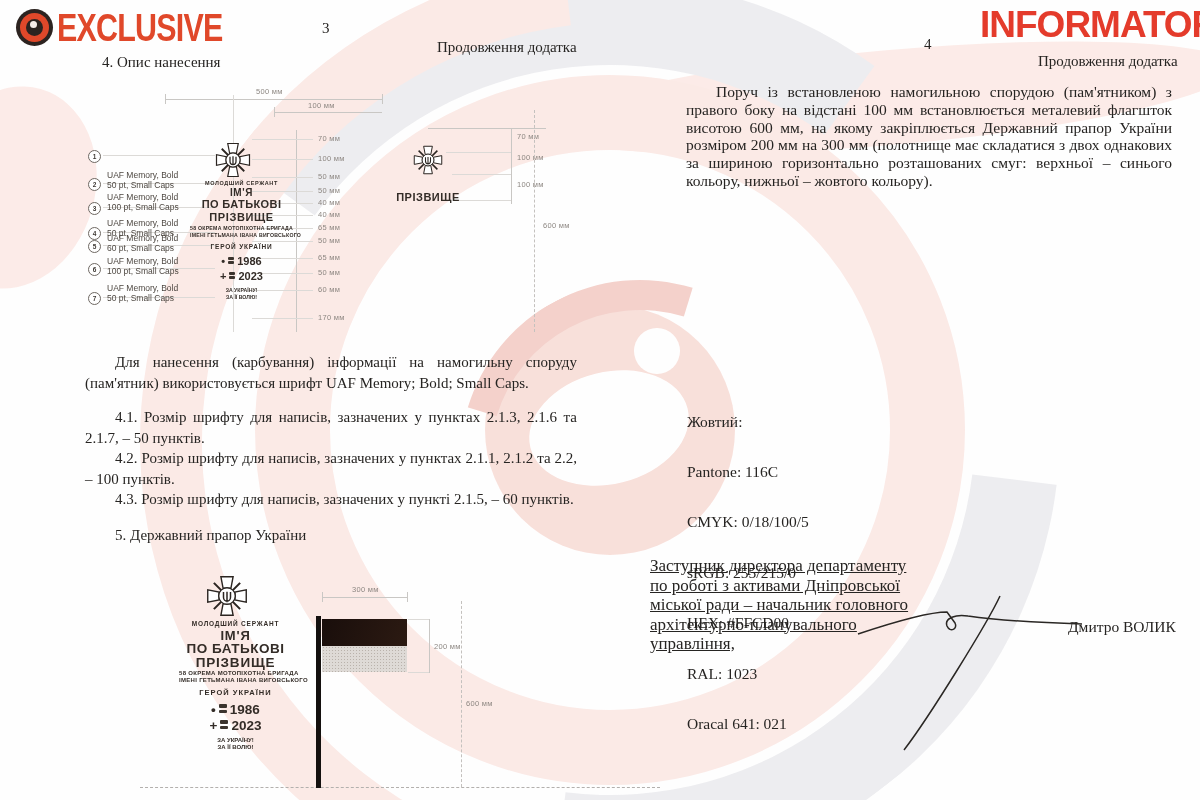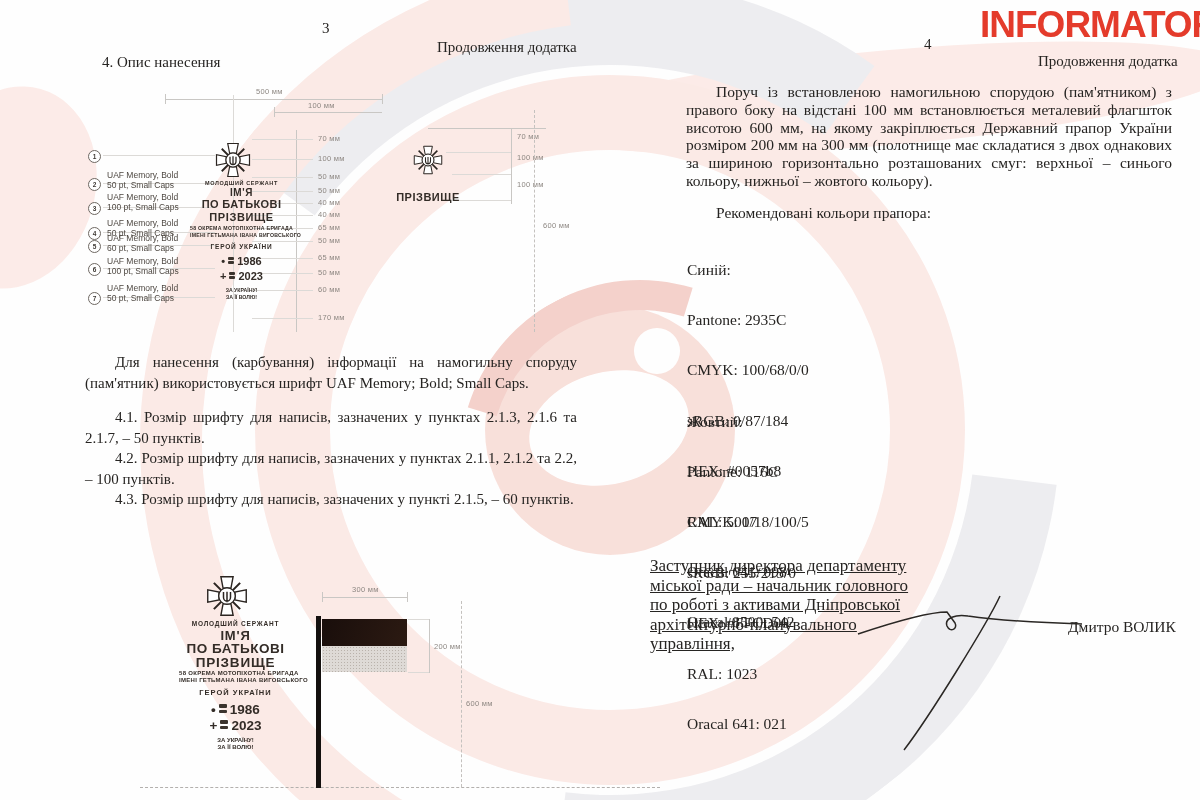--- a/index.html
+++ b/index.html
@@ -133,20 +133,28 @@
   <div class="wm-wisp"></div>
   <div class="wm-ring"></div>
   <div class="wm-disc"></div>
   <div class="wm-arc"></div>
   <div class="wm-eye"></div>
   <div class="wm-ball"></div>
 </div>
 
 <div class="page">
 
+  <div class="abs logo-ex">
+    <span class="eye">
+      <span class="mid"></span>
+        <span class="pup"></span>
+        <span class="gl"></span>
+    </span>
+    <span class="brand">EXCLUSIVE</span>
+  </div>
   <div class="abs pgnum" style="left:322px;top:20px">3</div>
   <div class="abs cont" style="left:437px;top:39px">Продовження додатка</div>
   <div class="abs cont" style="left:102px;top:54px">4. Опис нанесення</div>
 
   <div class="abs logo-inf">
     <span class="brand">INFORMATOR</span>
   </div>
   <div class="abs pgnum" style="left:924px;top:36px">4</div>
   <div class="abs cont" style="left:1038px;top:53px">Продовження додатка</div>
 
@@ -274,20 +282,21 @@
     <div class="dim" style="left:517px;top:180px">100 мм</div>
     <div class="vl dash" style="left:534px;top:110px;height:222px"></div>
     <div class="dim" style="left:543px;top:221px">600 мм</div>
   </div>
 
   <div class="abs doc" style="left:85px;top:352px;width:492px">
     <p>Для нанесення (карбування) інформації на намогильну споруду (пам'ятник) використовується шрифт UAF Memory; Bold; Small Caps.</p>
     <p class="tight" style="margin-top:14px">4.1. Розмір шрифту для написів, зазначених у пунктах 2.1.3, 2.1.6 та 2.1.7, – 50 пунктів.</p>
     <p class="tight">4.2. Розмір шрифту для написів, зазначених у пунктах 2.1.1, 2.1.2 та 2.2, – 100 пунктів.</p>
     <p class="tight">4.3. Розмір шрифту для написів, зазначених у пункті 2.1.5, – 60 пунктів.</p>
+    <p style="margin-top:15px">5. Державний прапор України</p>
   </div>
 
   <div>
     <div class="plq plq2">
       <svg class="emb" style="position:absolute;left:44px;top:0" width="42" height="42" viewBox="0 0 48 48">
           <use href="#emb"></use>
         </svg>
       <div class="rank">МОЛОДШИЙ СЕРЖАНТ</div>
       <div class="nm1">ІМ'Я</div>
       <div class="nm2">ПО БАТЬКОВІ</div>
@@ -332,48 +341,37 @@
     <div class="dim" style="left:434px;top:642px">200 мм</div>
 
     <div class="vl dash" style="left:461px;top:601px;height:186px"></div>
     <div class="dim" style="left:466px;top:699px">600 мм</div>
 
     <div class="hl dash" style="left:140px;top:787px;width:520px"></div>
   </div>
 
   <div class="abs doc rp-text">
     <p>Поруч із встановленою намогильною спорудою (пам'ятником) з правого боку на відстані 100 мм встановлюється металевий флагшток висотою 600 мм, на якому закріплюється Державний прапор України розміром 200 мм на 300 мм (полотнище має складатися з двох однакових за шириною горизонтально розташованих смуг: верхньої – синього кольору, нижньої – жовтого кольору).</p>
-    <p style="margin-top:14px">Рекомендовані кольори прапора:</p>
-  </div>
-
-  <div class="speclist" style="top:228px">
-    <div>Синій:</div>
-    <div>Pantone: 2935C</div>
-    <div>CMYK: 100/68/0/0</div>
-    <div>sRGB: 0/87/184</div>
-    <div>HEX: #0057b8</div>
-    <div>RAL: 5017</div>
-    <div>Oracal 641: 098</div>
-    <div>Oracal 8500: 542</div>
-  </div>
+  </div>
+
 
   <div class="speclist" style="top:380px">
     <div>Жовтий:</div>
     <div>Pantone: 116C</div>
     <div>CMYK: 0/18/100/5</div>
     <div>sRGB: 255/215/0</div>
     <div>HEX: #FFCD00</div>
     <div>RAL: 1023</div>
     <div>Oracal 641: 021</div>
   </div>
 
   <div class="sig-block">
     <div>Заступник директора департаменту</div>
+    <div>по роботі з активами Дніпровської</div>
     <div>міської ради – начальник головного</div>
-    <div>по роботі з активами Дніпровської</div>
     <div>архітектурно-планувального управління,</div>
   </div>
 
   <svg class="sigsvg" width="250" height="185" viewBox="0 0 250 185">
     <path d="M152,18 C140,44 82,138 56,172" fill="none" stroke="#2a2724" stroke-width="1.5"></path>
     <path d="M10,56 C46,44 80,34 99,34 l8,11 c3,6 -5,10 -8,3 c-3,-8 9,-12 21,-10 C148,42 200,45 234,46" fill="none" stroke="#2a2724" stroke-width="1.5"></path>
   </svg>
   <div class="signer">Дмитро ВОЛИК</div>
 
 </div>

